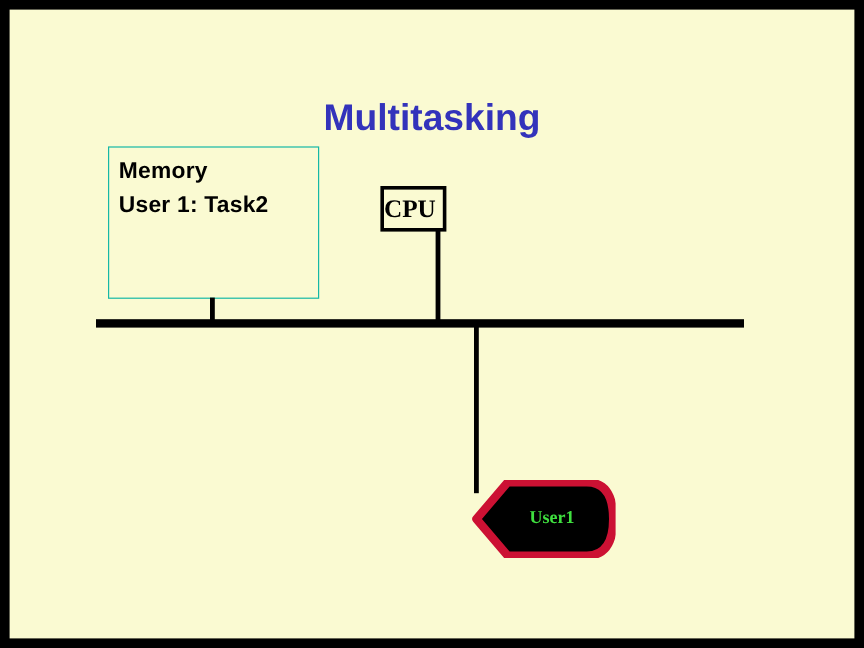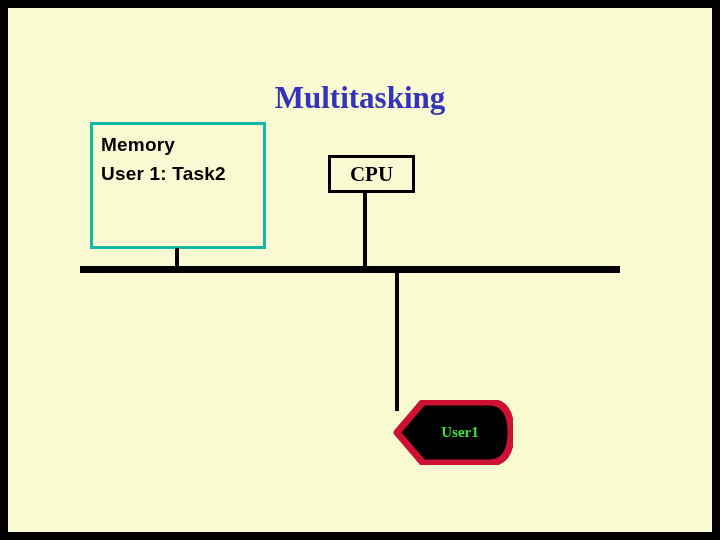--- a/index.html
+++ b/index.html
@@ -25,63 +25,62 @@
     overflow: hidden;
   }
 
   
   #title {
     position: absolute;
     left: 0px;
     top: 72px;
     width: 704px;
     text-align: center;
-    font-family: Liberation Serif, serif;
+    font-family: Liberation Sans, sans-serif;
     font-weight: bold;
     font-size: 31px;
     letter-spacing: 0px;
     color: #3333BB;
     white-space: nowrap;
   }
 
   
   #memory-box {
     position: absolute;
     left: 82px;
     top: 114px;
     width: 176px;
     height: 127px;
     background: #FAFAD2;
-    border: 3px solid #14b8a6;
+    border: 1px solid #14b8a6;
     box-sizing: border-box;
     padding: 5px 0 0 8px;
   }
   .mem-line {
     font-family: "Liberation Sans", sans-serif;
     font-weight: bold;
     font-size: 19px;
     line-height: 29px;
     color: #000000;
     white-space: nowrap;
     letter-spacing: 0.2px;
   }
 
   
   #cpu-box {
     position: absolute;
-    left: 320px;
+    left: 309px;
     top: 147px;
-    width: 87px;
+    width: 55px;
     height: 38px;
     background: #FAFAD2;
     border: 3px solid #000000;
     box-sizing: border-box;
     display: flex;
     align-items: center;
-    justify-content: center;
   }
   #cpu-label {
     font-family: "Liberation Serif", serif;
     font-weight: bold;
     font-size: 21px;
     color: #000000;
     white-space: nowrap;
   }
 
   

